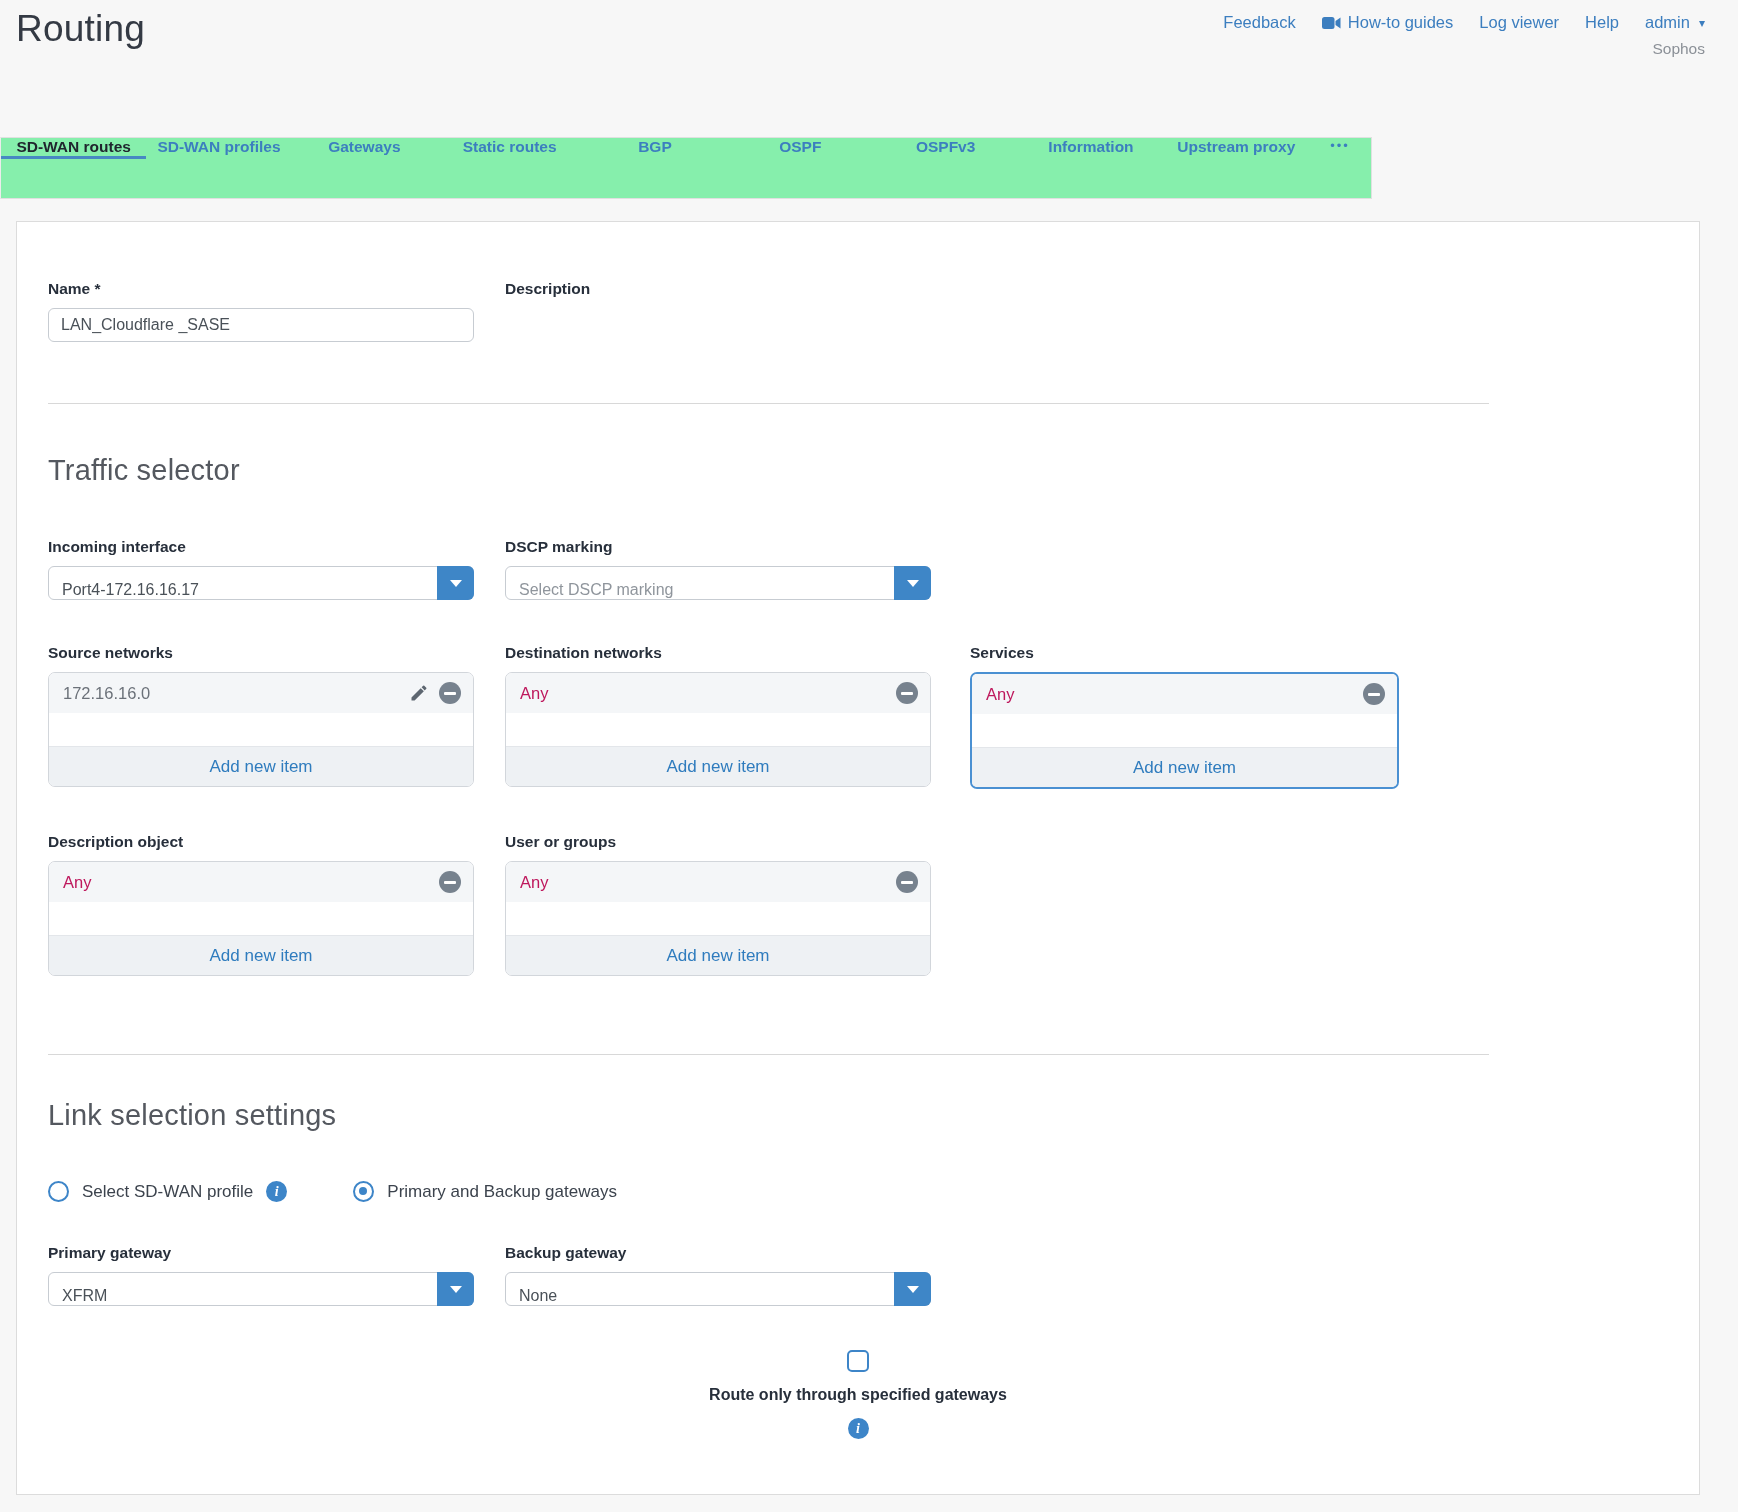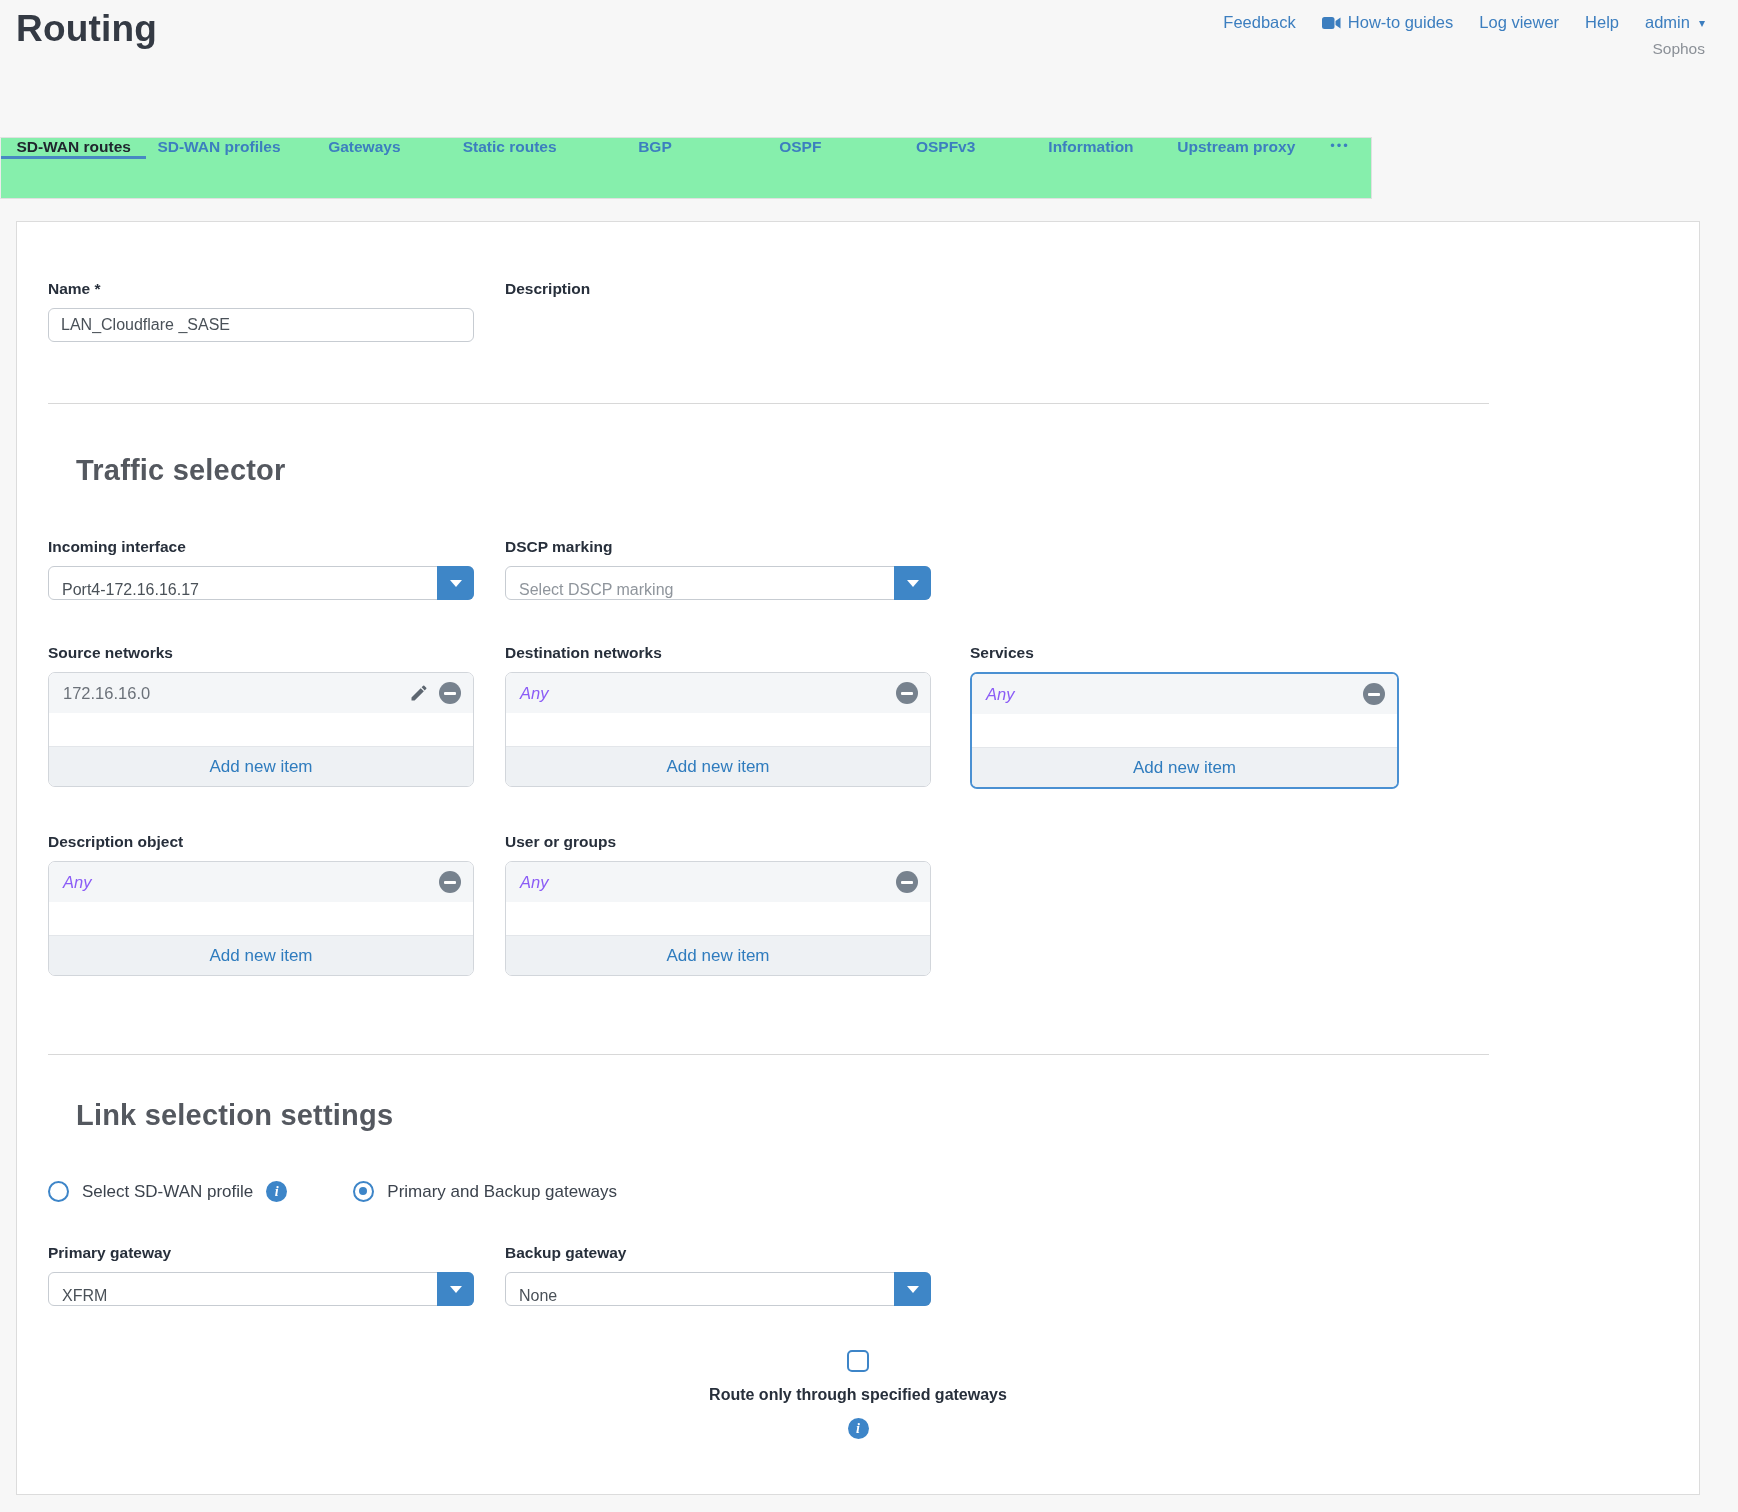--- a/index.html
+++ b/index.html
@@ -8,21 +8,21 @@
     font-family: "Liberation Sans", sans-serif;
     background: #f7f7f7;
     color: #2b323d;
     position: relative;
   }
 
   
   .header { height:137px; position:relative; }
   .page-title {
     position:absolute; left:16px; top:8px;
-    font-size:37px; font-weight:700; color:#343a44; letter-spacing:.2px;
+    font-size:37px; font-weight:400; color:#343a44; letter-spacing:.2px;
   }
   .header-links {
     position:absolute; right:33px; top:13px;
     display:flex; align-items:center; gap:26px;
     font-size:16.5px; color:#3c7ebf;
   }
   .header-link { display:flex; align-items:center; gap:7px; cursor:pointer; white-space:nowrap; }
   .admin-caret { font-size:12px; margin-left:2px; }
   .brand {
     position:absolute; right:33px; top:40px;
@@ -79,23 +79,22 @@
     background:repeating-linear-gradient(135deg, transparent 0 3px, #99a0a7 3px 4.7px);
     clip-path:polygon(100% 0, 100% 100%, 0 100%);
     pointer-events:none;
   }
 
   .divider { height:1px; background:#d8d8d8; width:1441px; }
   .divider-1 { margin-top:61px; }
   .divider-2 { margin-top:78px; }
 
   .section-heading {
-    font-size:29px; font-weight:700; color:#54585f; letter-spacing:.2px;
+    font-size:29px; font-weight:400; color:#54585f; letter-spacing:.2px;
     line-height:36px;
-    margin-left:28px;
   }
   .h-traffic { margin-top:48px; }
   .h-link { margin-top:42px; }
 
   .labels-row-1 { margin-top:50px; }
   .boxes-row { margin-top:44px; }
   .gateway-row { margin-top:42px; }
 
   
   .select {
@@ -119,21 +118,21 @@
   .listbox {
     width:426px; border:1px solid #d2d6db; border-radius:7px;
     background:#fff; overflow:hidden;
   }
   .listbox.services { width:429px; border:2px solid #4a90d2; }
   .lb-item {
     height:40px; background:#f4f6f8; display:flex; align-items:center;
     padding:0 12px 0 14px; font-size:16.5px; gap:10px;
   }
   .lb-item .grow { flex:1; }
-  .lb-txt-gray { color:#8b5cf6;font-style:italic; }
+  .lb-txt-gray { color:#be185d; }
   .lb-txt-dark { color:#6b7179; }
   .lb-mid { height:33px; background:#fff; }
   .lb-footer {
     height:40px; background:#eef1f4; border-top:1px solid #e3e6ea;
     display:flex; align-items:center; justify-content:center;
     color:#2f7cbe; font-size:17px; cursor:pointer;
   }
 
   .icon-minus {
     width:22px; height:22px; border-radius:50%; background:#77828e;

